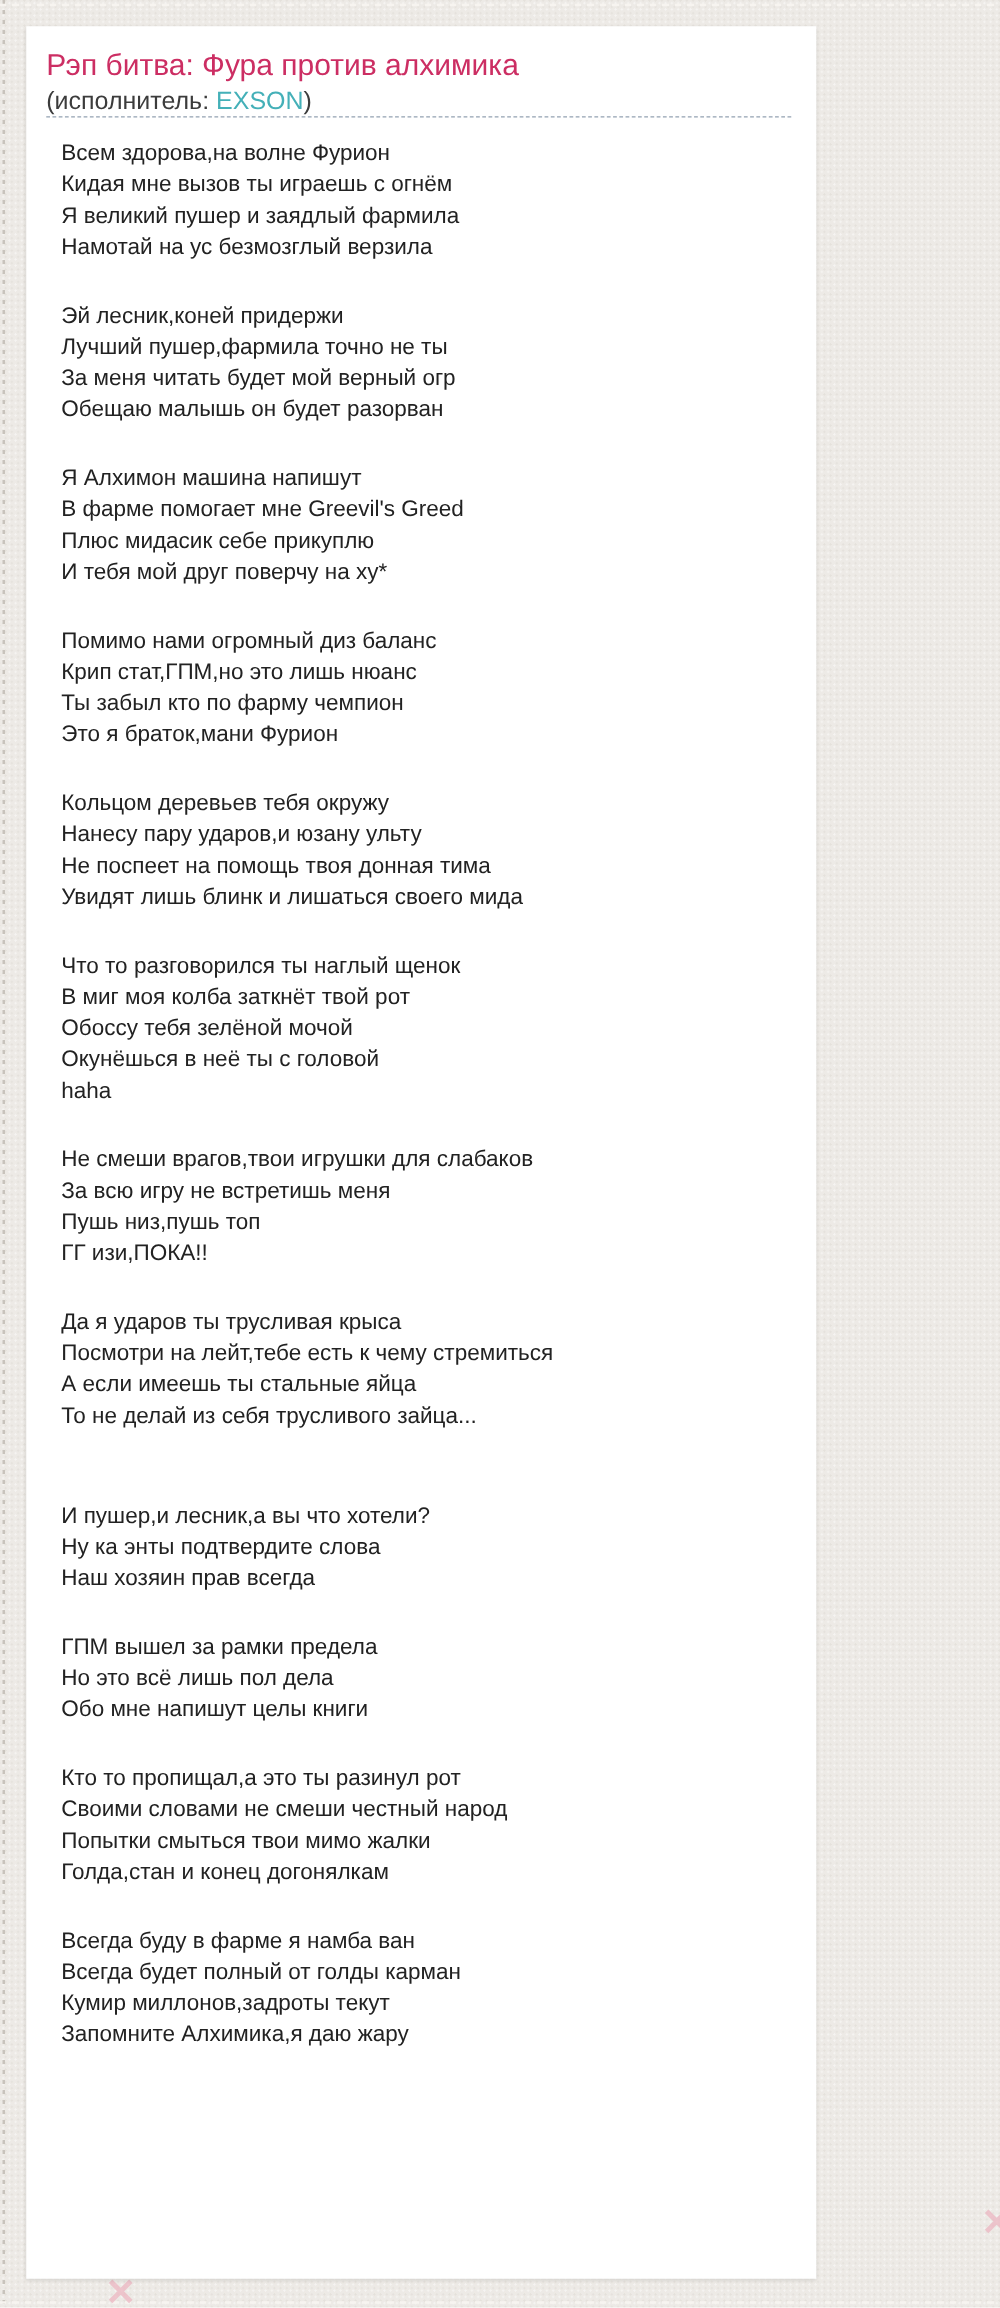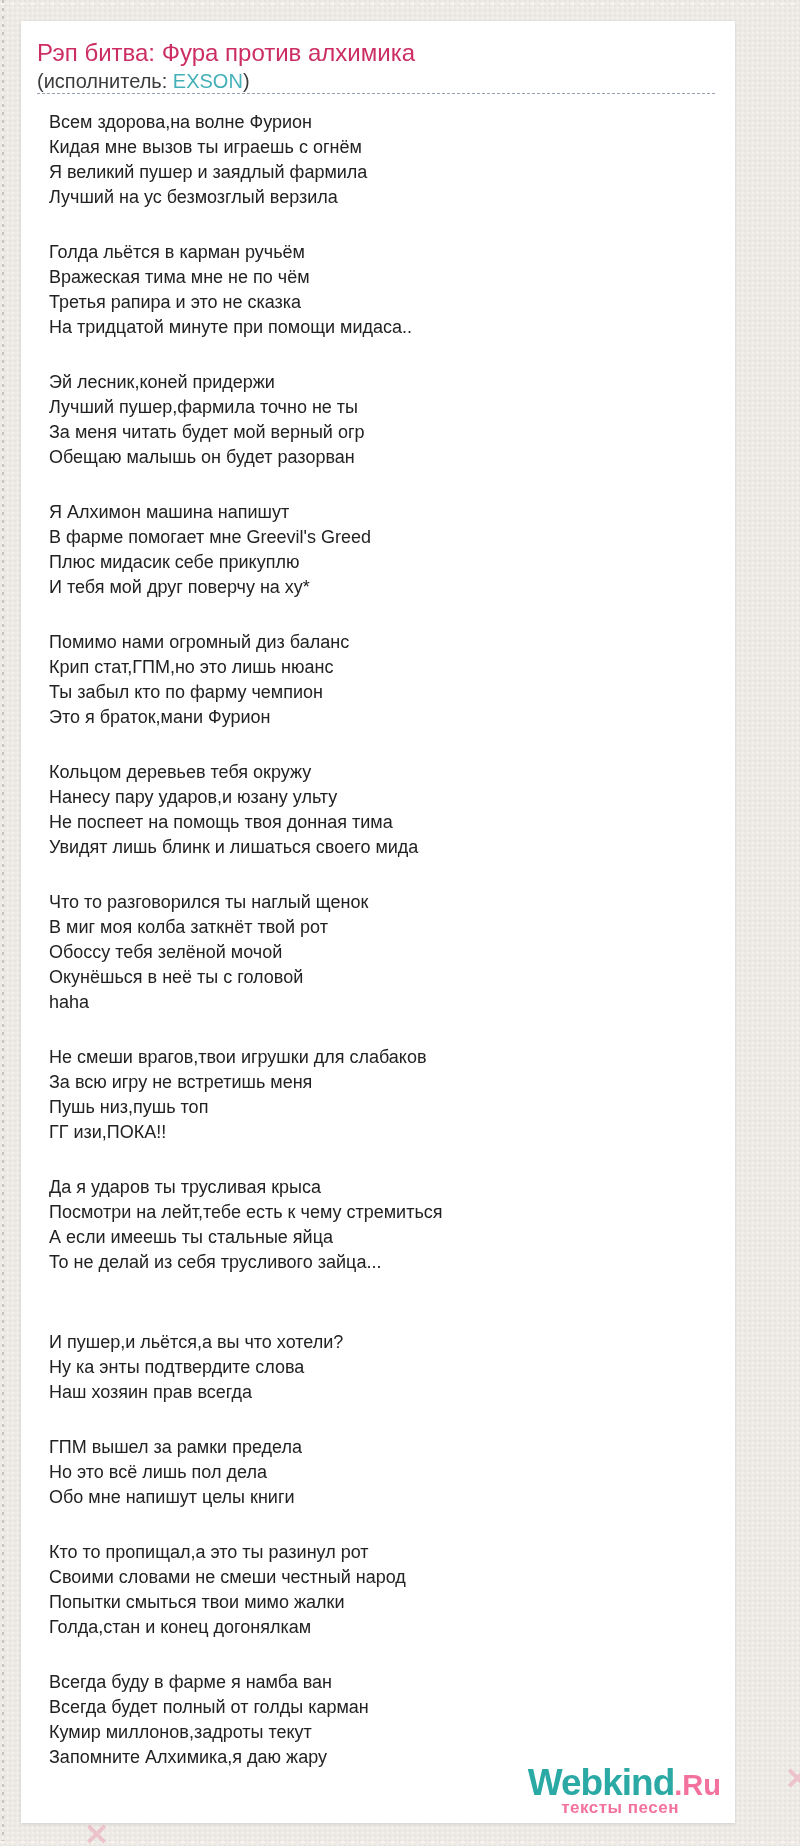--- a/index.html
+++ b/index.html
@@ -31,21 +31,21 @@
   }
   .stitch-x {
     position:absolute; color:#ecb7c2; font-size:30px; font-weight:bold;
     line-height:30px; opacity:0.75;
   }
   .stitch-x.bl { left:84px; bottom:-4px; }
   .stitch-x.br { right:-10px; top:1764px; }
 
   .card {
     position:absolute; left:21px; top:21px;
-    width:714px; height:1802px;
+    width:632px; height:1802px;
     background:#ffffff;
     box-shadow:0 1px 3px rgba(0,0,0,0.12);
     box-sizing:border-box;
     padding:18px 20px 0 16px;
   }
 
   .page-title {
     margin:0;
     font-size:24px;
     font-weight:normal;
@@ -110,33 +110,28 @@
 
 <div class="card">
 
   <h1 class="page-title">Рэп битва: Фура против алхимика</h1>
 
   <div class="artist-line"><span>(исполнитель:</span><span>&nbsp;</span><a class="artist-link">EXSON</a><span>)</span></div>
 
   <div class="separator"></div>
 
   <div class="lyrics">
-      <p class="stanza"><span>Всем здорова,на волне Фурион</span><br><span>Кидая мне вызов ты играешь с огнём</span><br><span>Я великий пушер и заядлый фармила</span><br><span>Лучший на ус безмозглый верзила</span></p>
-      <p class="stanza"><span>Голда льётся в карман ручьём</span><br><span>Вражеская тима мне не по чём</span><br><span>Третья рапира и это не сказка</span><br><span>На тридцатой минуте при помощи мидаса..</span></p>
+      <p class="stanza"><span>Всем здорова,на волне Фурион</span><br><span>Кидая мне вызов ты играешь с огнём</span><br><span>Я великий пушер и заядлый фармила</span><br><span>Намотай на ус безмозглый верзила</span></p>
       <p class="stanza"><span>Эй лесник,коней придержи</span><br><span>Лучший пушер,фармила точно не ты</span><br><span>За меня читать будет мой верный огр</span><br><span>Обещаю малышь он будет разорван</span></p>
       <p class="stanza"><span>Я Алхимон машина напишут</span><br><span>В фарме помогает мне Greevil's Greed</span><br><span>Плюс мидасик себе прикуплю</span><br><span>И тебя мой друг поверчу на ху*</span></p>
       <p class="stanza"><span>Помимо нами огромный диз баланс</span><br><span>Крип стат,ГПМ,но это лишь нюанс</span><br><span>Ты забыл кто по фарму чемпион</span><br><span>Это я браток,мани Фурион</span></p>
       <p class="stanza"><span>Кольцом деревьев тебя окружу</span><br><span>Нанесу пару ударов,и юзану ульту</span><br><span>Не поспеет на помощь твоя донная тима</span><br><span>Увидят лишь блинк и лишаться своего мида</span></p>
       <p class="stanza"><span>Что то разговорился ты наглый щенок</span><br><span>В миг моя колба заткнёт твой рот</span><br><span>Обоссу тебя зелёной мочой</span><br><span>Окунёшься в неё ты с головой</span><br><span>haha</span></p>
       <p class="stanza"><span>Не смеши врагов,твои игрушки для слабаков</span><br><span>За всю игру не встретишь меня</span><br><span>Пушь низ,пушь топ</span><br><span>ГГ изи,ПОКА!!</span></p>
       <p class="stanza"><span>Да я ударов ты трусливая крыса</span><br><span>Посмотри на лейт,тебе есть к чему стремиться</span><br><span>А если имеешь ты стальные яйца</span><br><span>То не делай из себя трусливого зайца...</span></p>
-      <p class="stanza"><br><span>И пушер,и льётся,а вы что хотели?</span><br><span>Ну ка энты подтвердите слова</span><br><span>Наш хозяин прав всегда</span></p>
+      <p class="stanza"><br><span>И пушер,и лесник,а вы что хотели?</span><br><span>Ну ка энты подтвердите слова</span><br><span>Наш хозяин прав всегда</span></p>
       <p class="stanza"><span>ГПМ вышел за рамки предела</span><br><span>Но это всё лишь пол дела</span><br><span>Обо мне напишут целы книги</span><br></p>
       <p class="stanza"><span>Кто то пропищал,а это ты разинул рот</span><br><span>Своими словами не смеши честный народ</span><br><span>Попытки смыться твои мимо жалки</span><br><span>Голда,стан и конец догонялкам</span></p>
       <p class="stanza"><span>Всегда буду в фарме я намба ван</span><br><span>Всегда будет полный от голды карман</span><br><span>Кумир миллонов,задроты текут</span><br><span>Запомните Алхимика,я даю жару</span></p>
     </div>
 
-  <a class="logo">
-    <span class="logo-web">Webkind</span><span class="logo-ru">.Ru</span>
-    <div class="logo-tagline">тексты песен</div>
-  </a>
 
 </div>
 
 </body></html>

